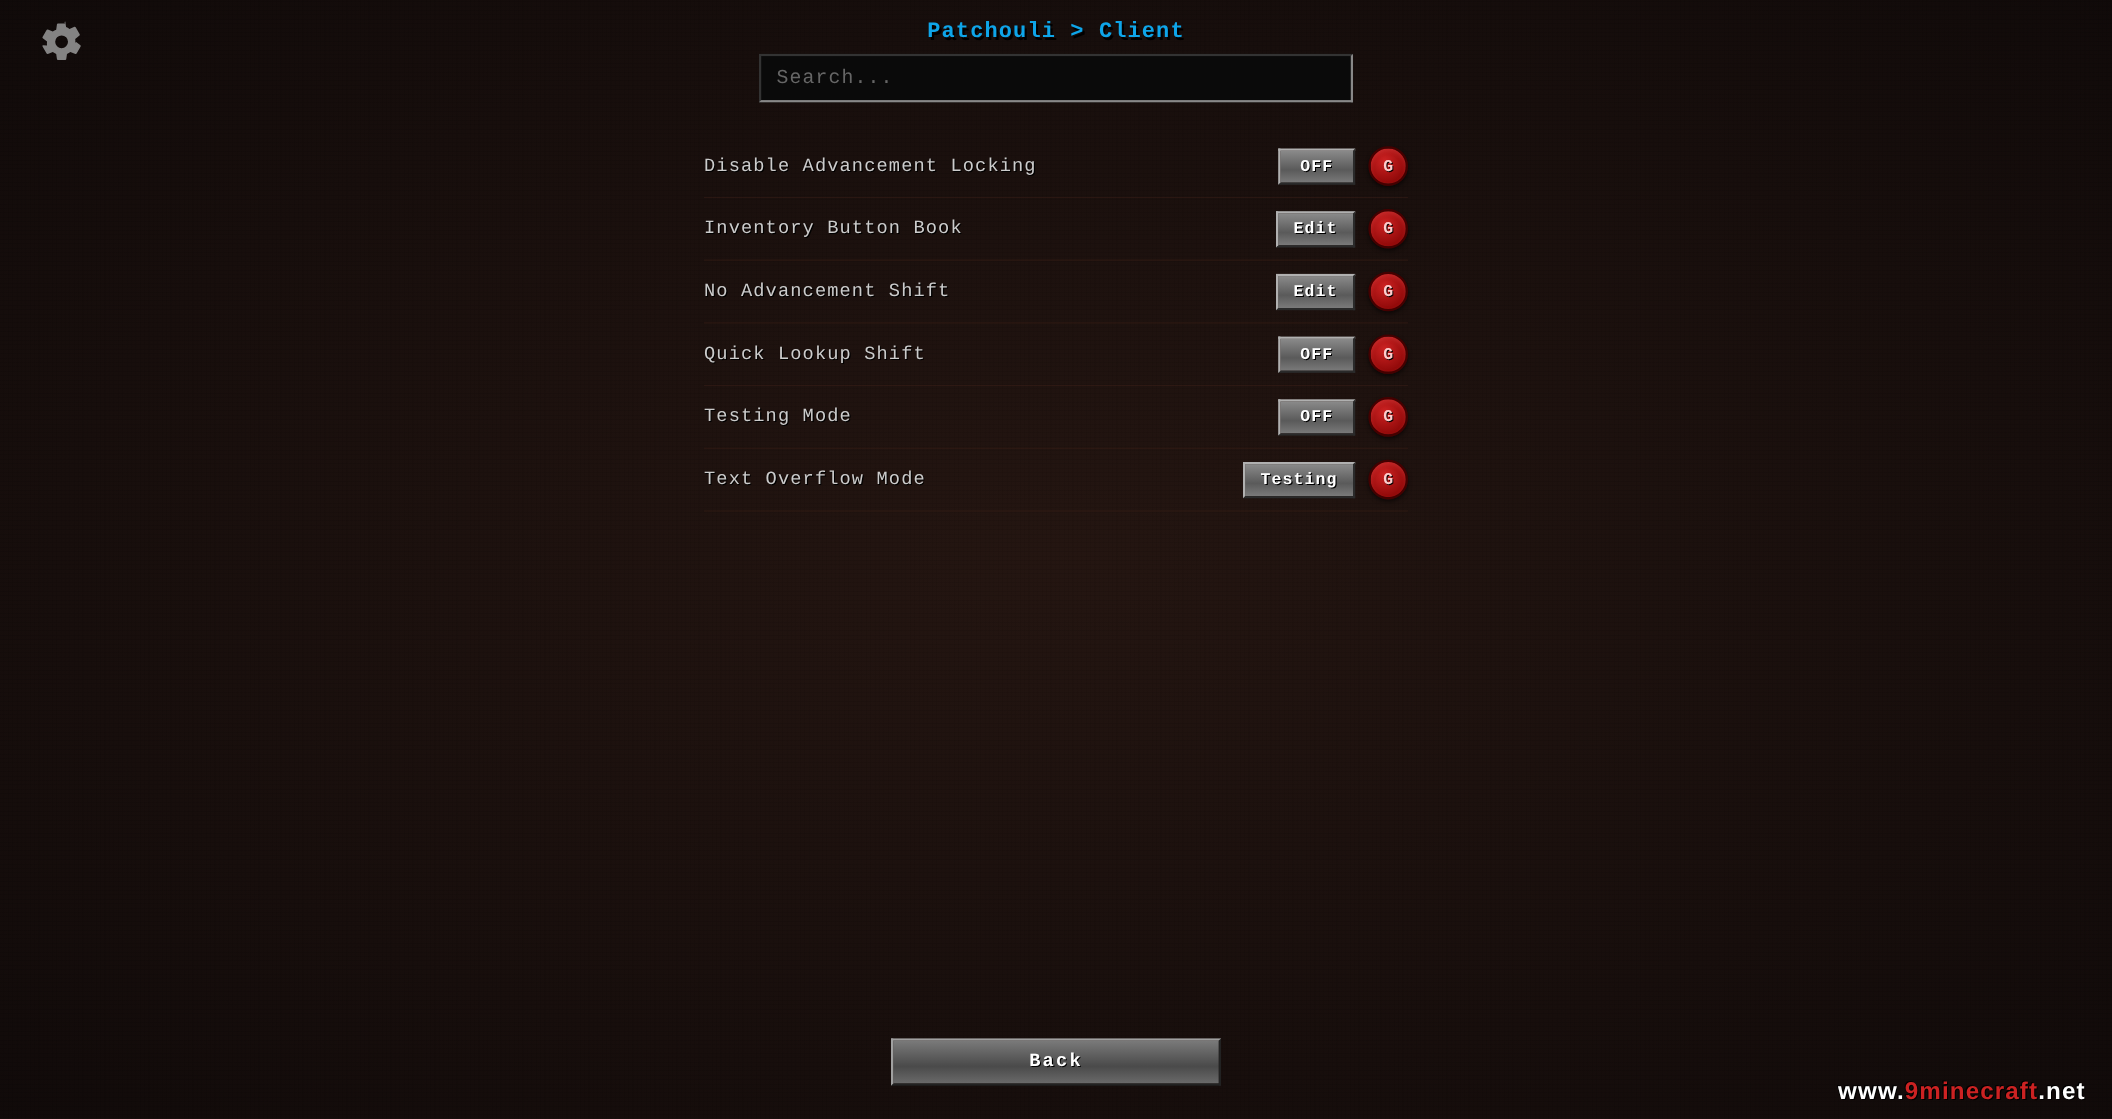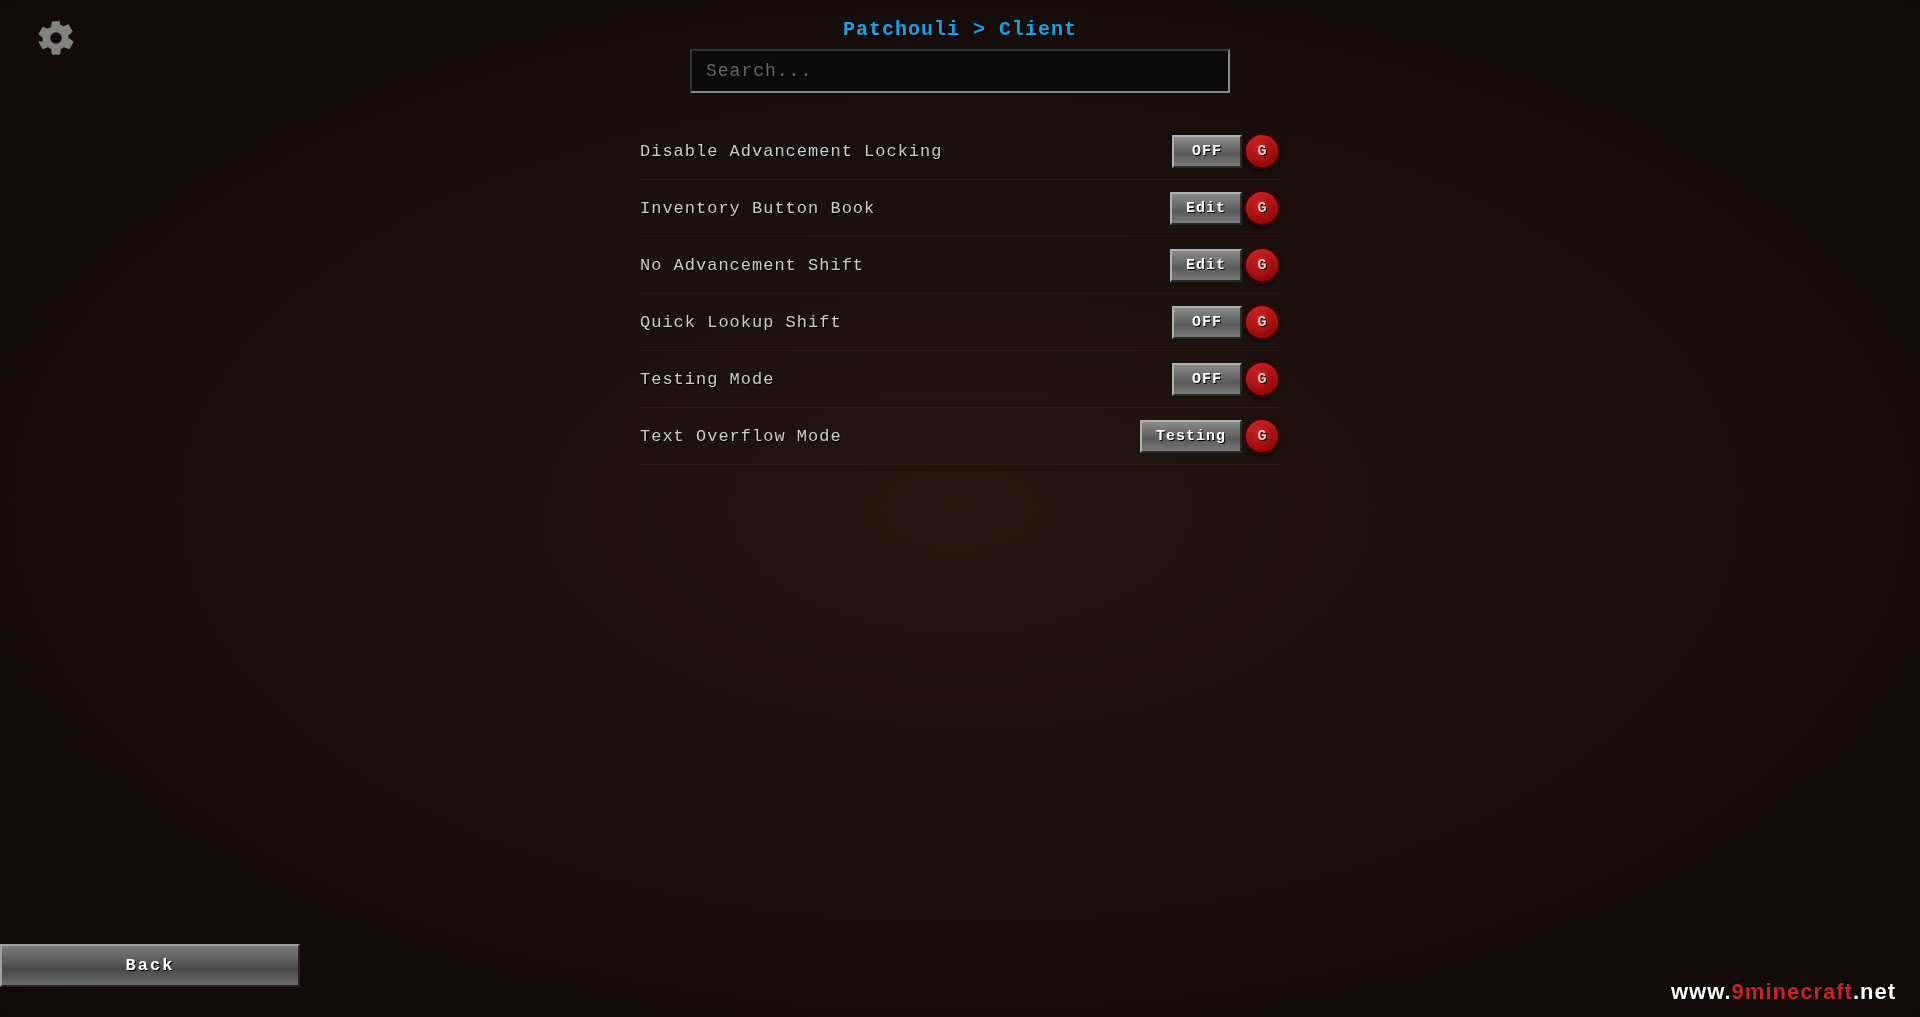--- a/index.html
+++ b/index.html
@@ -123,21 +123,21 @@
       font-size: 17px;
       color: #cccccc;
       letter-spacing: 1px;
       text-shadow: 1px 1px 0 #000;
       font-family: 'Courier New', Courier, monospace;
     }
 
     .setting-controls {
       display: flex;
       align-items: center;
-      gap: 2px;
+      gap: 12px;
     }
 
     
     .mc-button {
       background: linear-gradient(180deg, #8a8a8a 0%, #6a6a6a 40%, #5a5a5a 60%, #7a7a7a 100%);
       border: none;
       border-top: 2px solid #b0b0b0;
       border-left: 2px solid #b0b0b0;
       border-bottom: 2px solid #2a2a2a;
       border-right: 2px solid #2a2a2a;
@@ -171,21 +171,21 @@
       text-shadow: 1px 1px 0 #000;
       box-shadow: inset 0 2px 4px rgba(255,100,100,0.3), 0 2px 4px rgba(0,0,0,0.6);
     }
 
     
     .bottom-area {
       position: absolute;
       bottom: 30px;
       width: 100%;
       display: flex;
-      justify-content: flex-start;
+      justify-content: center;
     }
 
     .back-button {
       background: linear-gradient(180deg, #7a7a7a 0%, #5a5a5a 40%, #4a4a4a 60%, #6a6a6a 100%);
       border: none;
       border-top: 2px solid #a0a0a0;
       border-left: 2px solid #a0a0a0;
       border-bottom: 2px solid #222222;
       border-right: 2px solid #222222;
       color: #ffffff;

